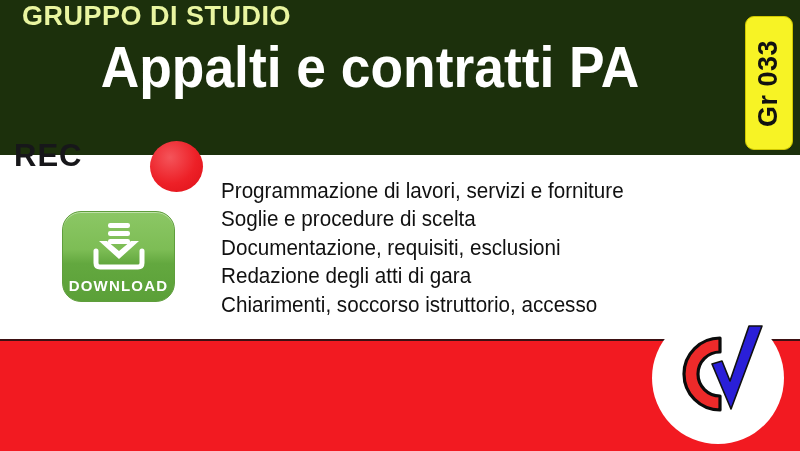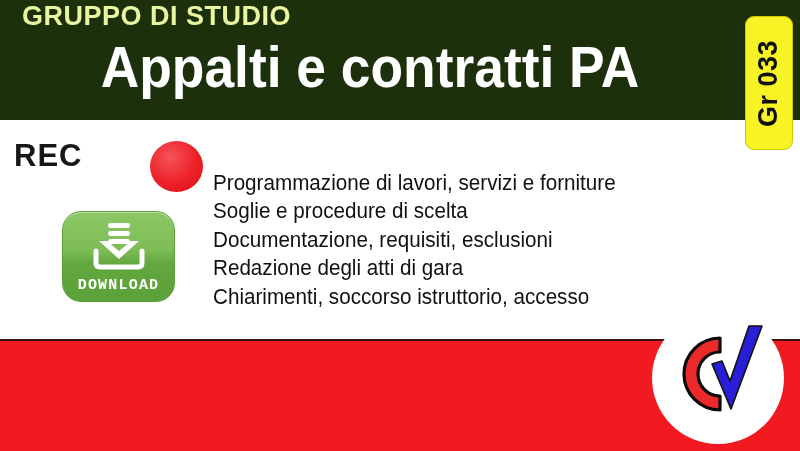--- a/index.html
+++ b/index.html
@@ -17,21 +17,21 @@
     overflow: hidden;
     background: #ffffff;
   }
 
   
   .header-band {
     position: absolute;
     left: 0;
     top: 0;
     width: 800px;
-    height: 120px;
+    height: 155px;
     background: #1c300c;
   }
   .kicker {
     position: absolute;
     left: 22px;
     top: 1px;
     font-size: 27px;
     font-weight: bold;
     letter-spacing: 0.5px;
     color: #e9f5a0;
@@ -123,40 +123,40 @@
   .download-label {
     position: absolute;
     left: 0;
     right: 0;
     bottom: 7px;
     text-align: center;
     font-size: 15px;
     font-weight: bold;
     letter-spacing: 1.2px;
     color: #ffffff;
-    font-family: Liberation Mono, monospace;
+    font-family: Liberation Sans, sans-serif;
   }
 
   
   .section-title {
     position: absolute;
     left: 212px;
     top: 134px;
     width: 420px;
     text-align: center;
     font-size: 27px;
     line-height: 30px;
     color: #a8242c;
     font-family: "Liberation Sans", sans-serif;
   }
   .topic-list {
     position: absolute;
     left: 212px;
     top: 168px;
-    margin: 1px;
+    margin: 9px;
     padding: 0;
     list-style: none;
   }
   .topic-list li {
     font-size: 21.5px;
     line-height: 28.4px;
     color: #111111;
     font-family: "Liberation Sans Narrow", "Liberation Sans", sans-serif;
     white-space: nowrap;
     transform: scaleX(0.96);

